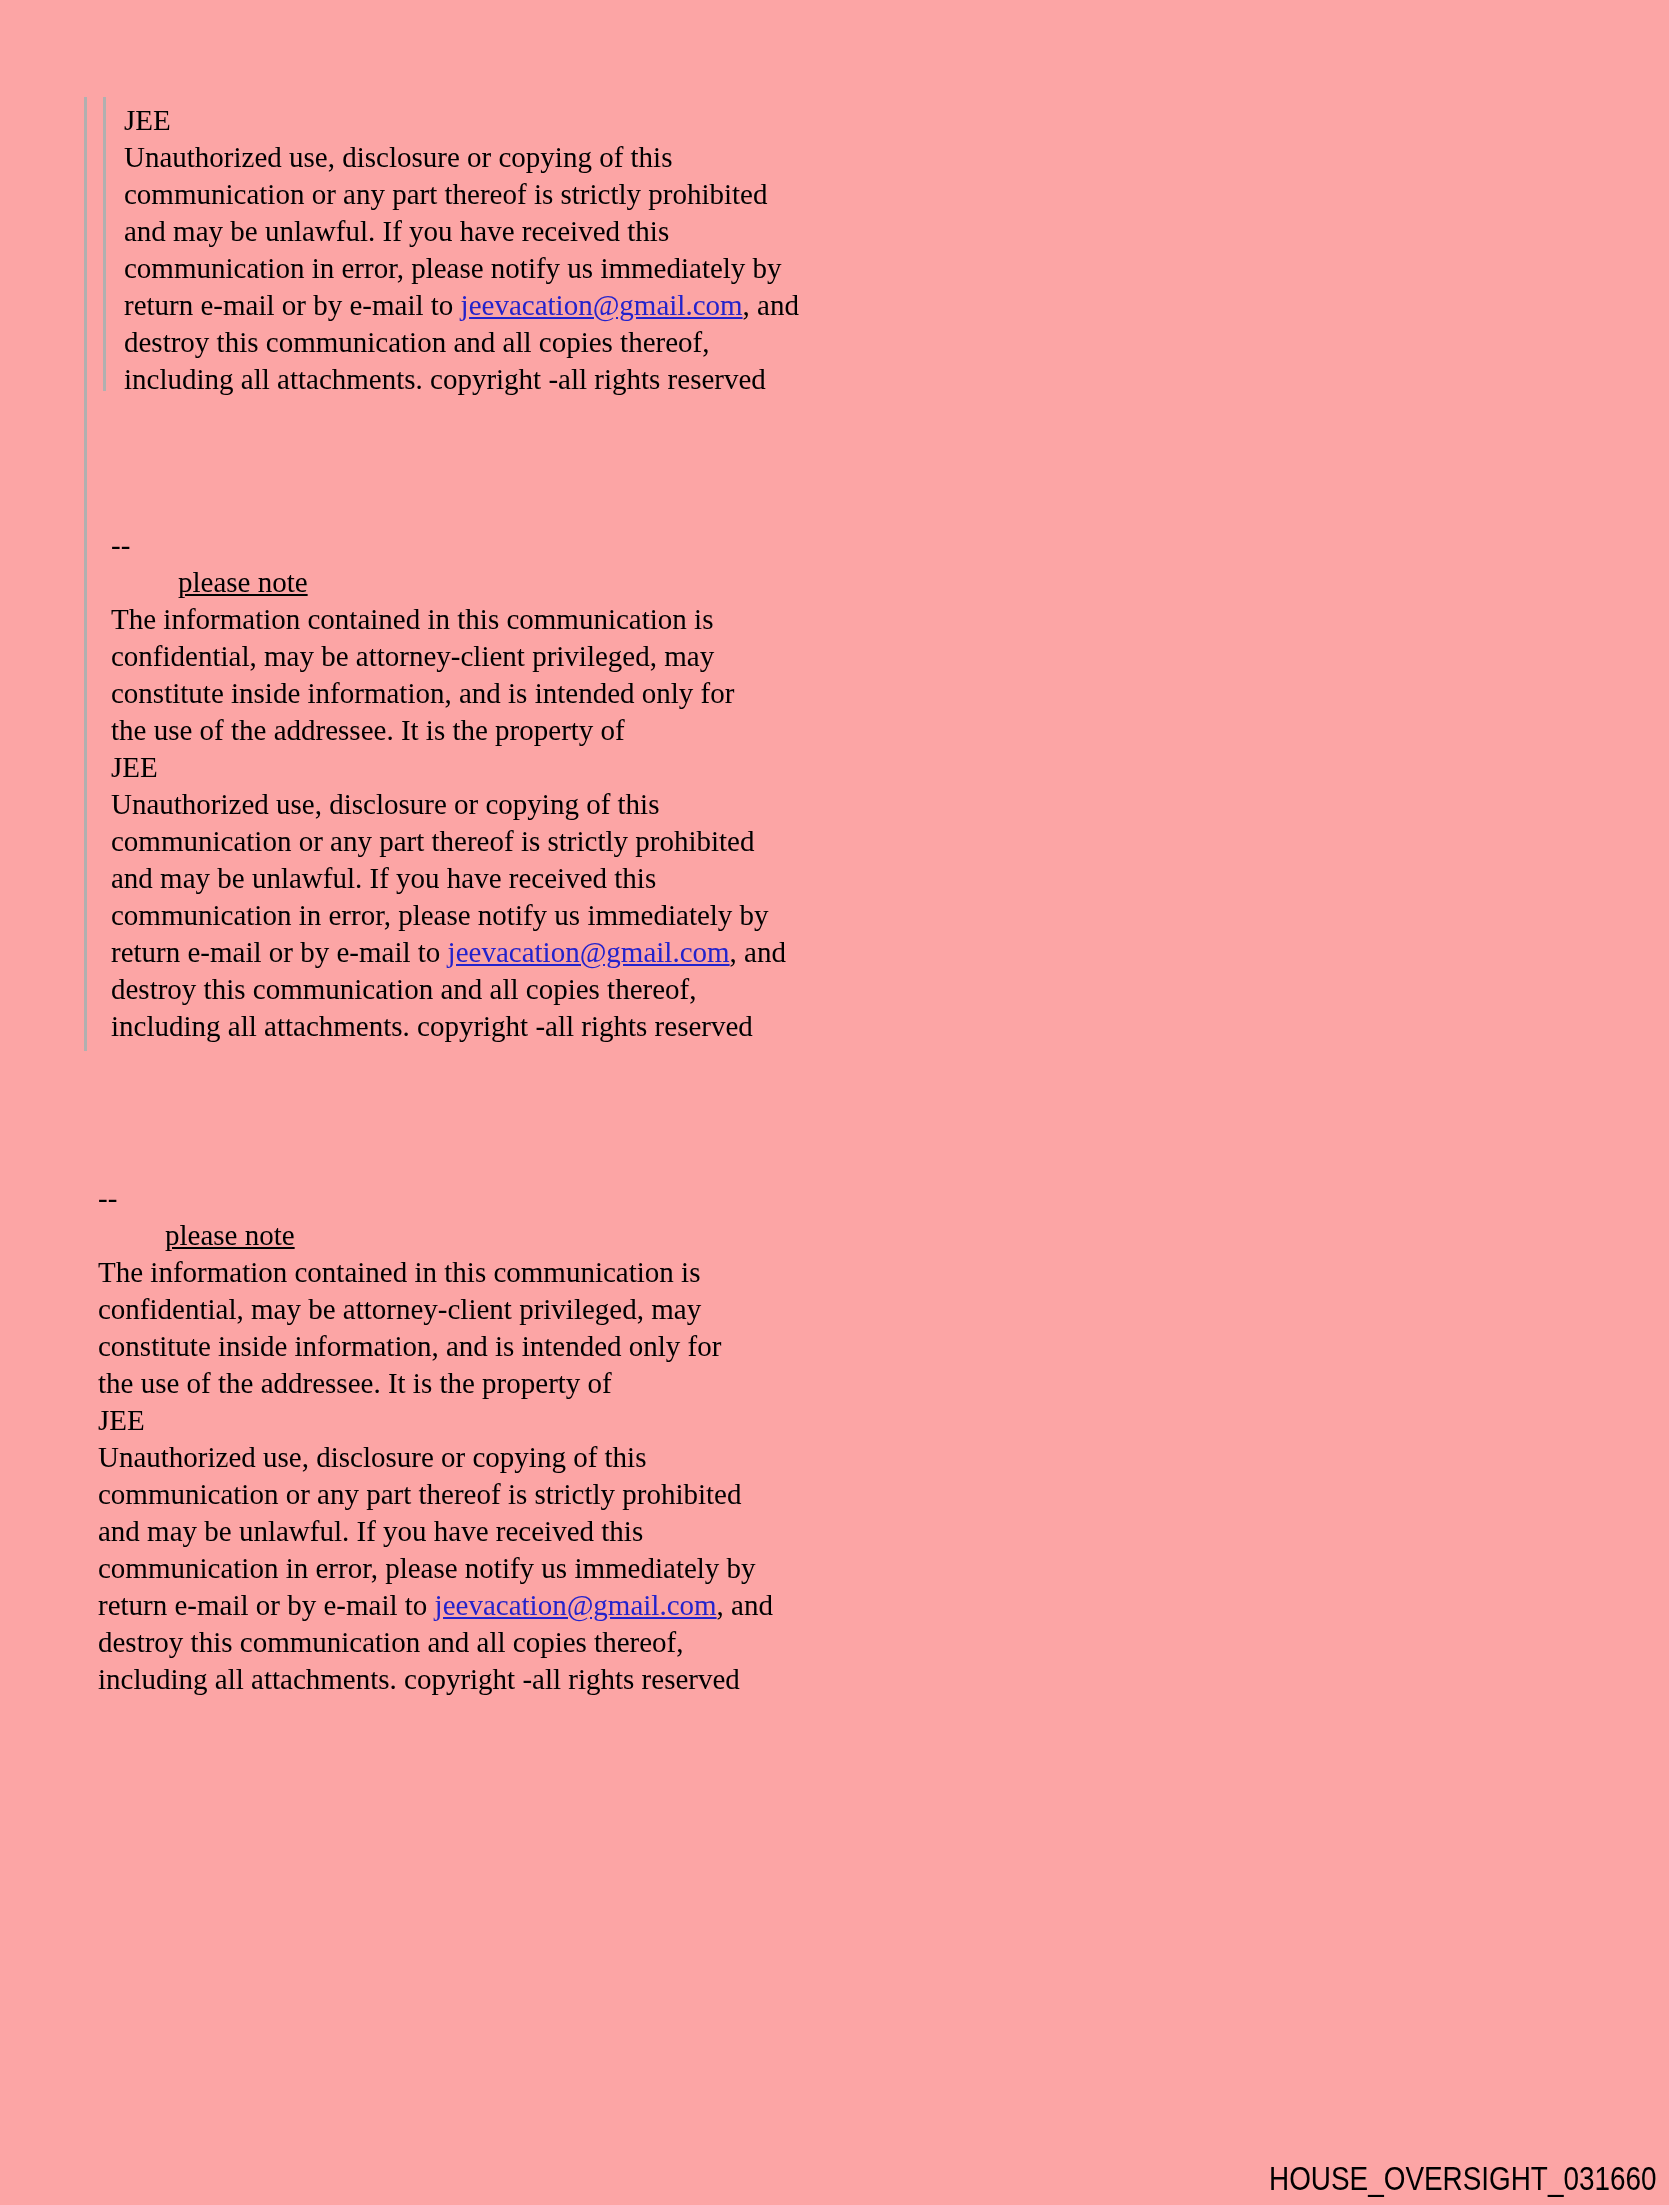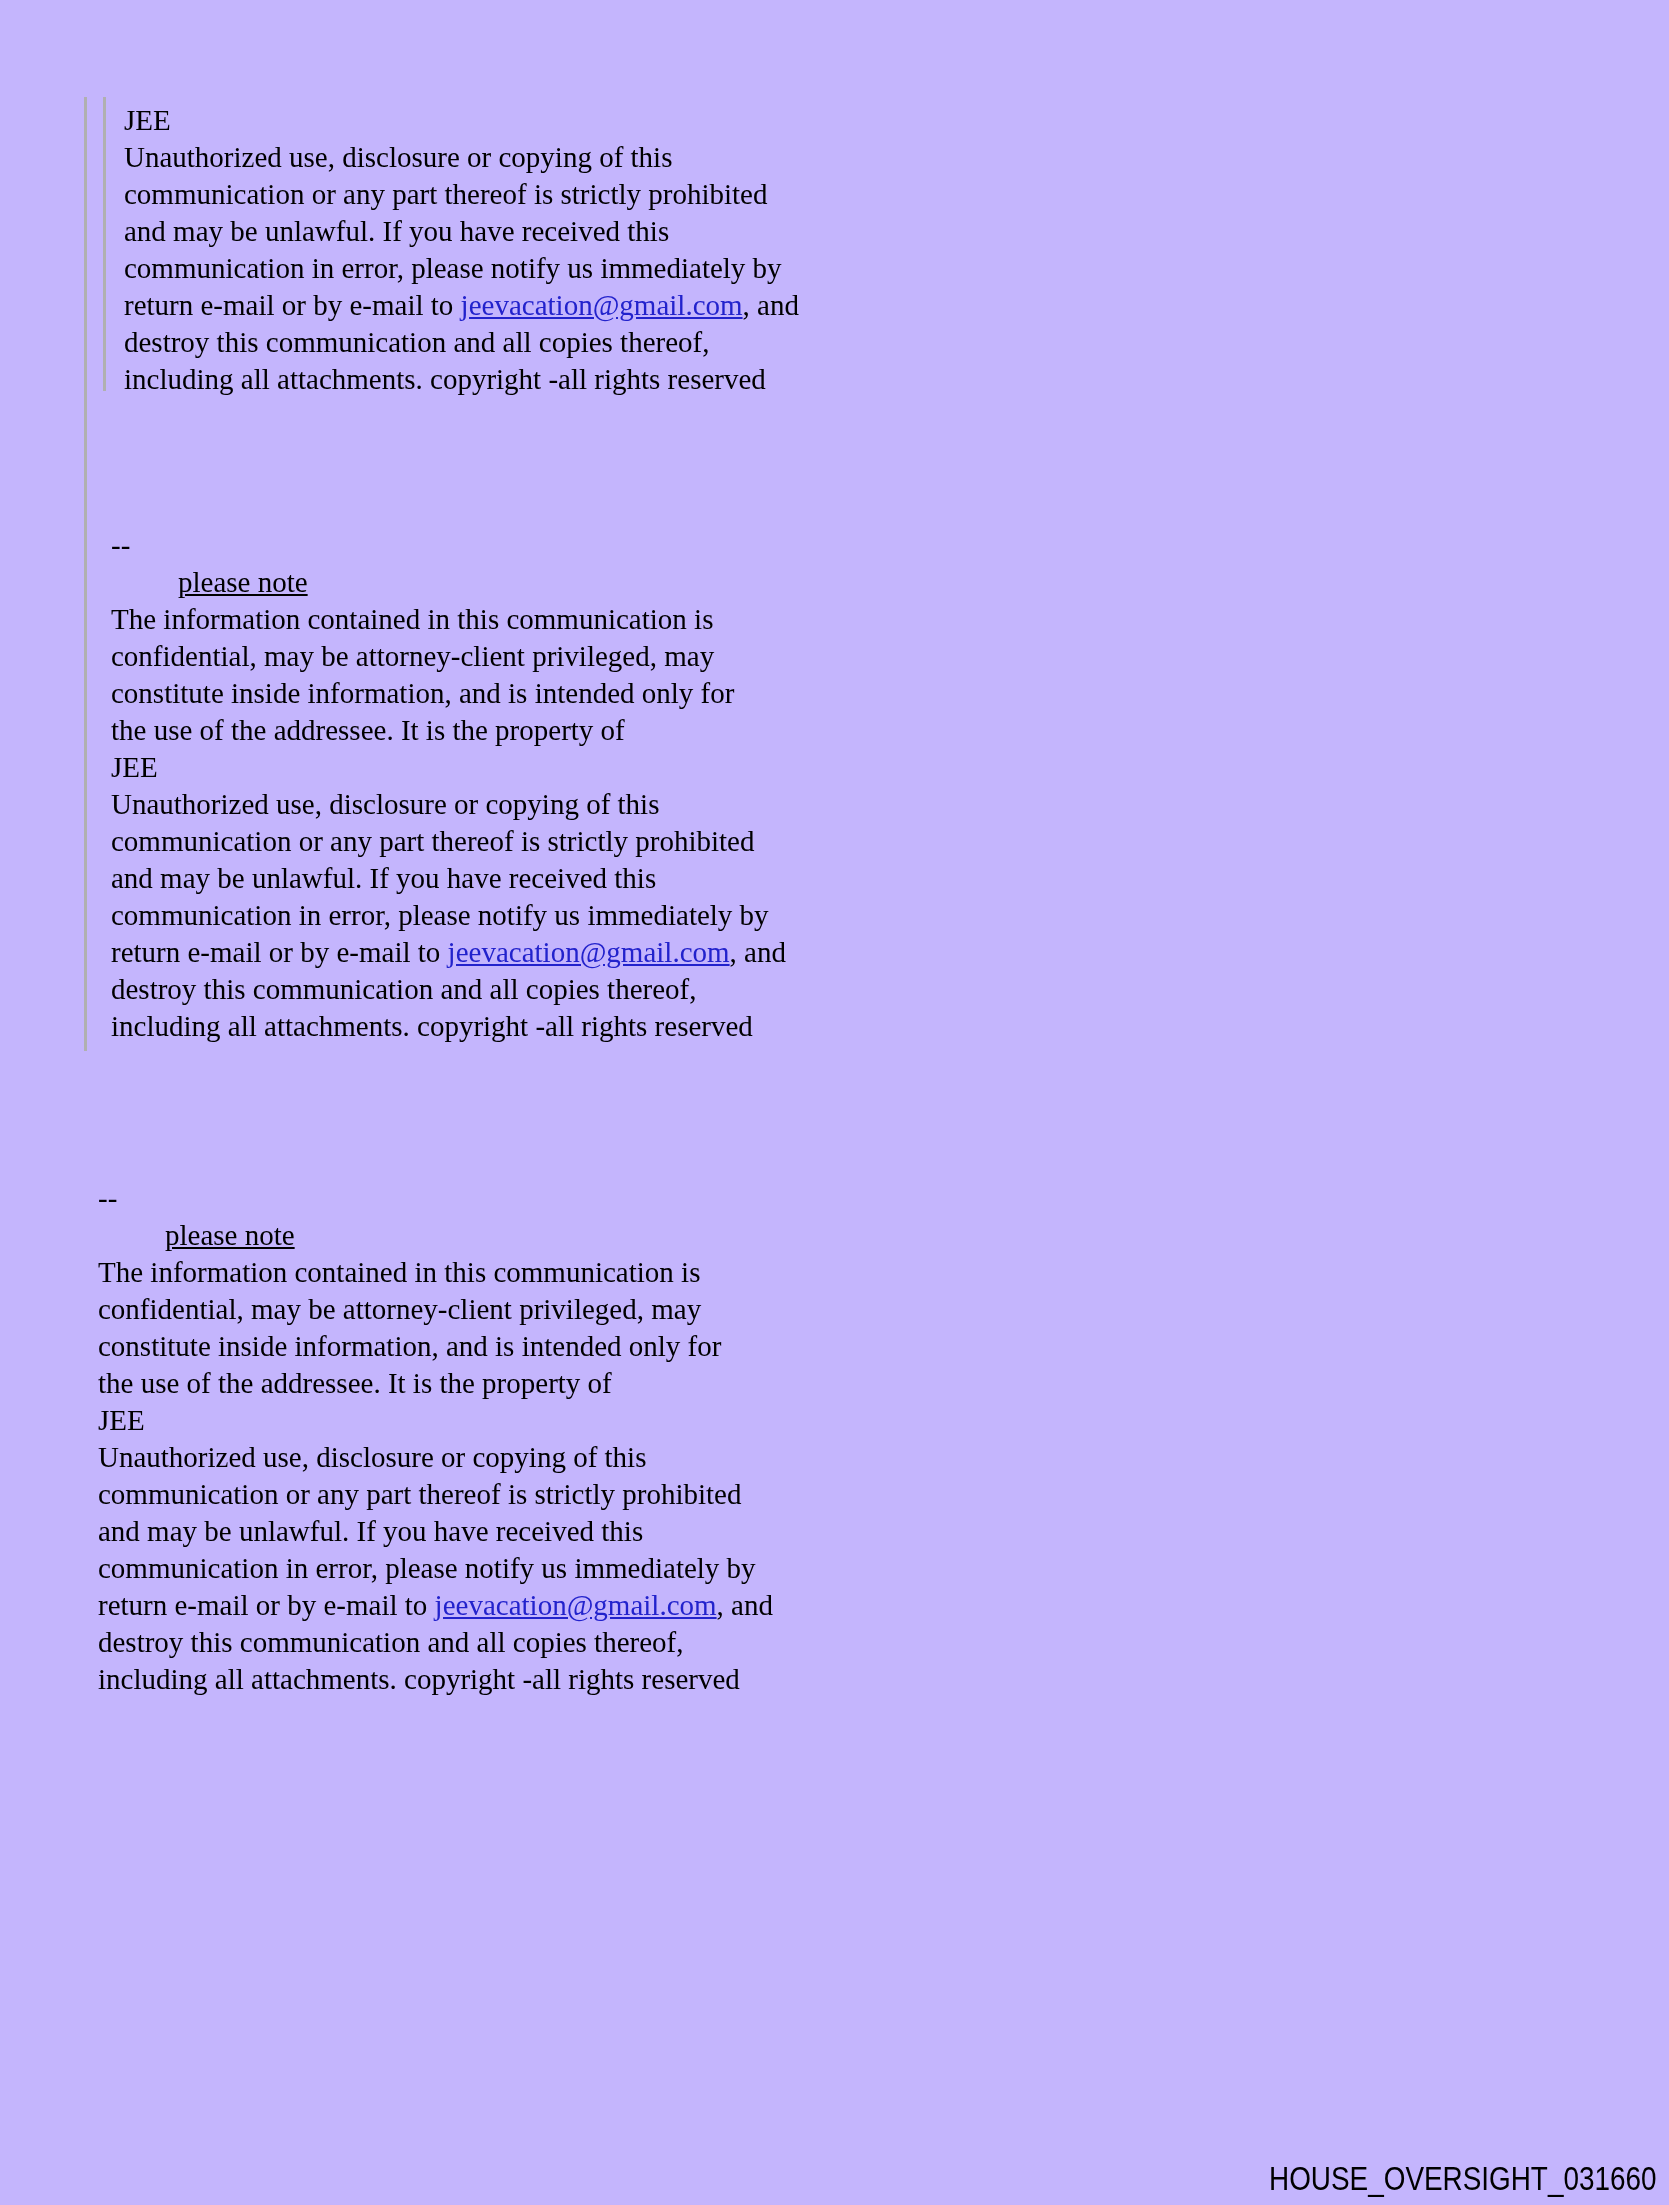--- a/index.html
+++ b/index.html
@@ -4,21 +4,21 @@
 <style>
   html, body {
     margin: 0;
     padding: 0;
     background: #ffffff;
   }
   #page {
     position: relative;
     width: 1669px;
     height: 2205px;
-    background: #c4b5fd;
+    background: #fca5a5;
     overflow: hidden;
     font-family: "Liberation Serif", serif;
     color: #000000;
   }
   .quote-bar {
     position: absolute;
     width: 3.3px;
     background: var(--bar-color, #b0b0b0);
   }
   #quote-bar-outer { left: 84px; top: 97px; height: 954px; }

